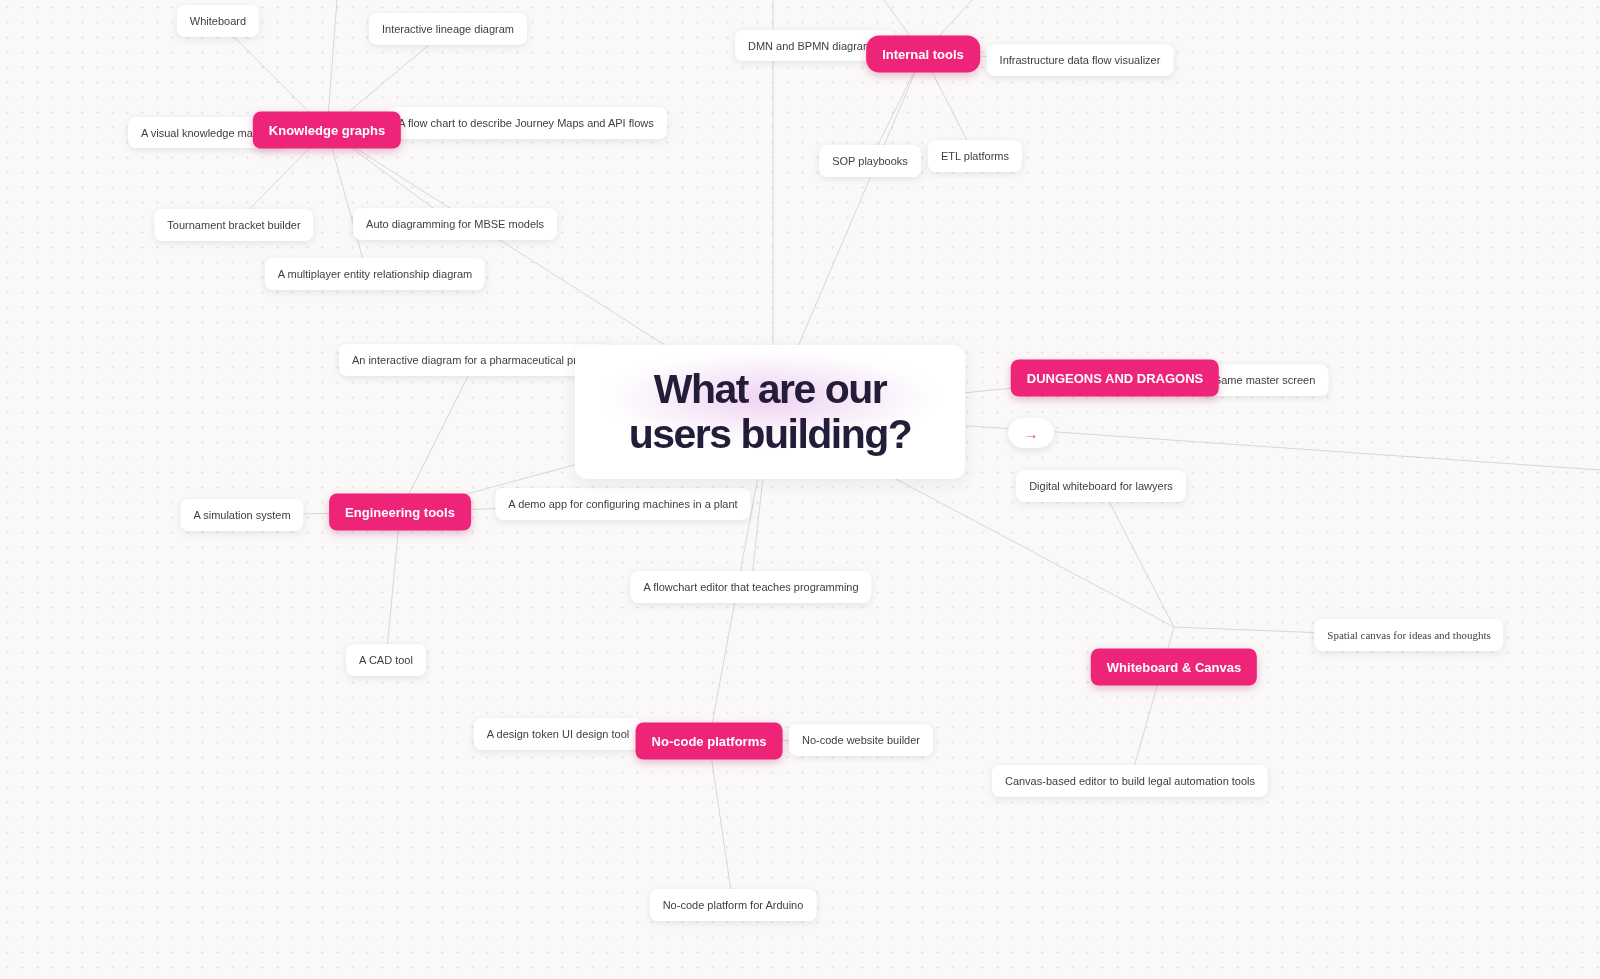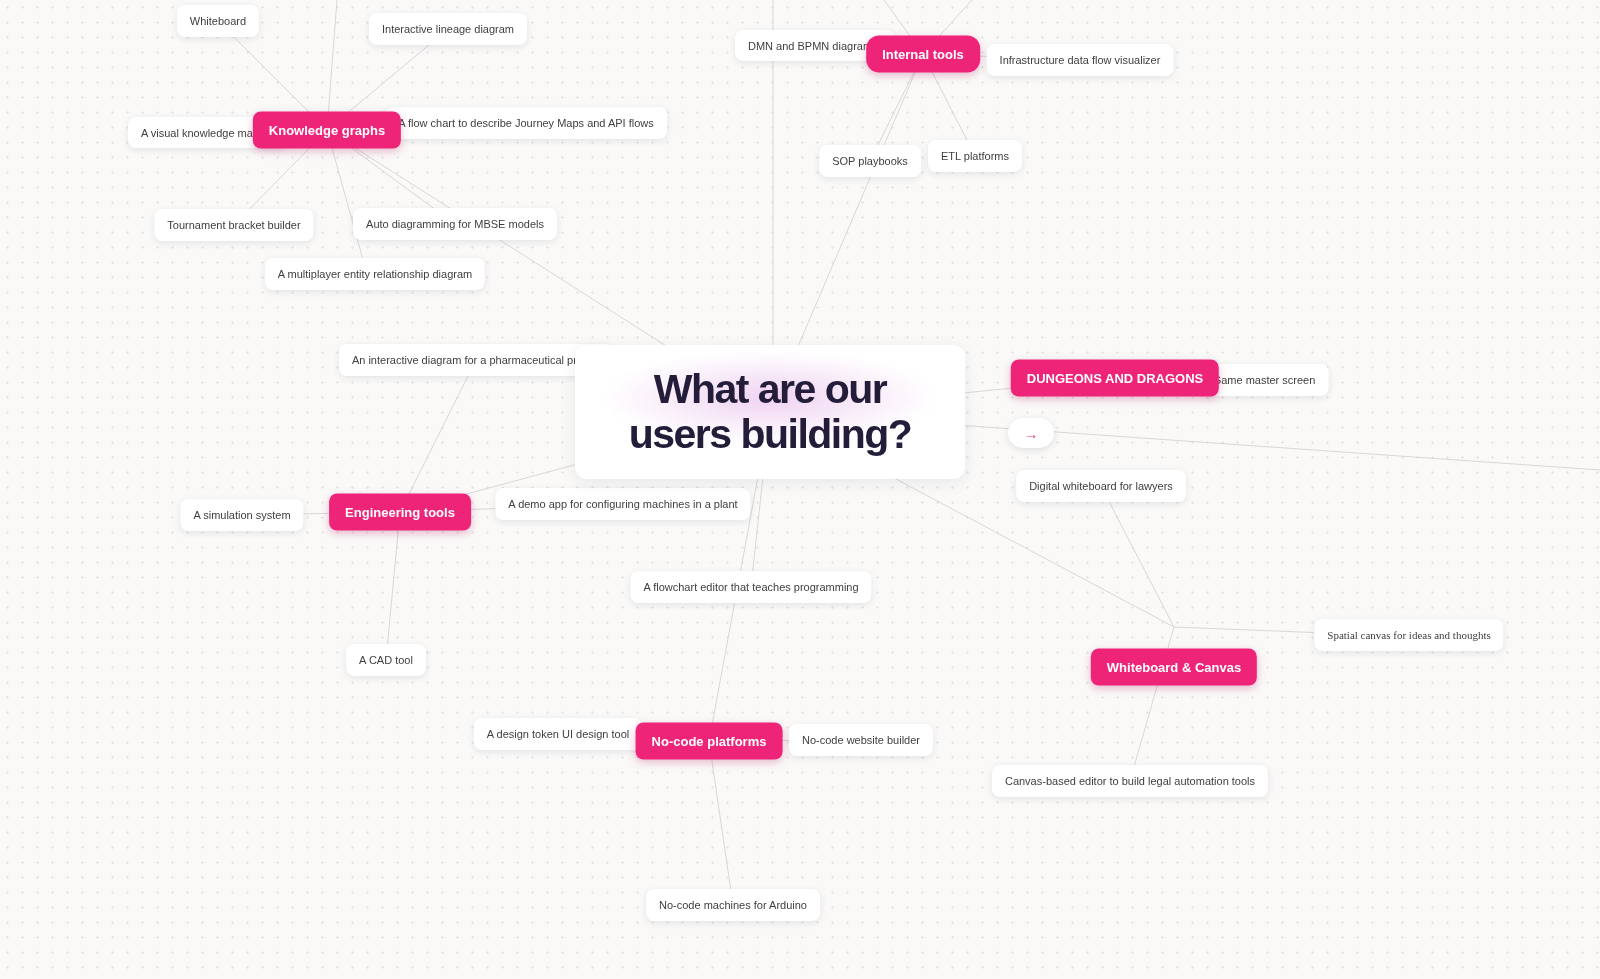--- a/index.html
+++ b/index.html
@@ -114,21 +114,21 @@
     <div class="node leaf" style="left: 1264px; top: 380px;">Game master screen</div>
     <div class="node leaf" style="left: 1101px; top: 486px;">Digital whiteboard for lawyers</div>
     <div class="node leaf" style="left: 242px; top: 515px;">A simulation system</div>
     <div class="node leaf" style="left: 623px; top: 504px;">A demo app for configuring machines in a plant</div>
     <div class="node leaf" style="left: 751px; top: 587px;">A flowchart editor that teaches programming</div>
     <div class="node leaf" style="left: 1409px; top: 635px; font-family: Liberation Serif, serif;">Spatial canvas for ideas and thoughts</div>
     <div class="node leaf" style="left: 386px; top: 660px;">A CAD tool</div>
     <div class="node leaf" style="left: 558px; top: 734px;">A design token UI design tool</div>
     <div class="node leaf" style="left: 861px; top: 740px;">No-code website builder</div>
     <div class="node leaf" style="left: 1130px; top: 781px;">Canvas-based editor to build legal automation tools</div>
-    <div class="node leaf" style="left: 733px; top: 905px;">No-code machines for Arduino</div>
+    <div class="node leaf" style="left: 733px; top: 905px;">No-code platform for Arduino</div>
   </div>
 
 <div class="center-card" style="left: 575px; top: 345px; width: 390px; height: 134px;">
   <div class="glow"></div>
   <div class="center-title">
     <span>What are our</span>
     <span>users building?</span>
   </div>
 </div>
 

